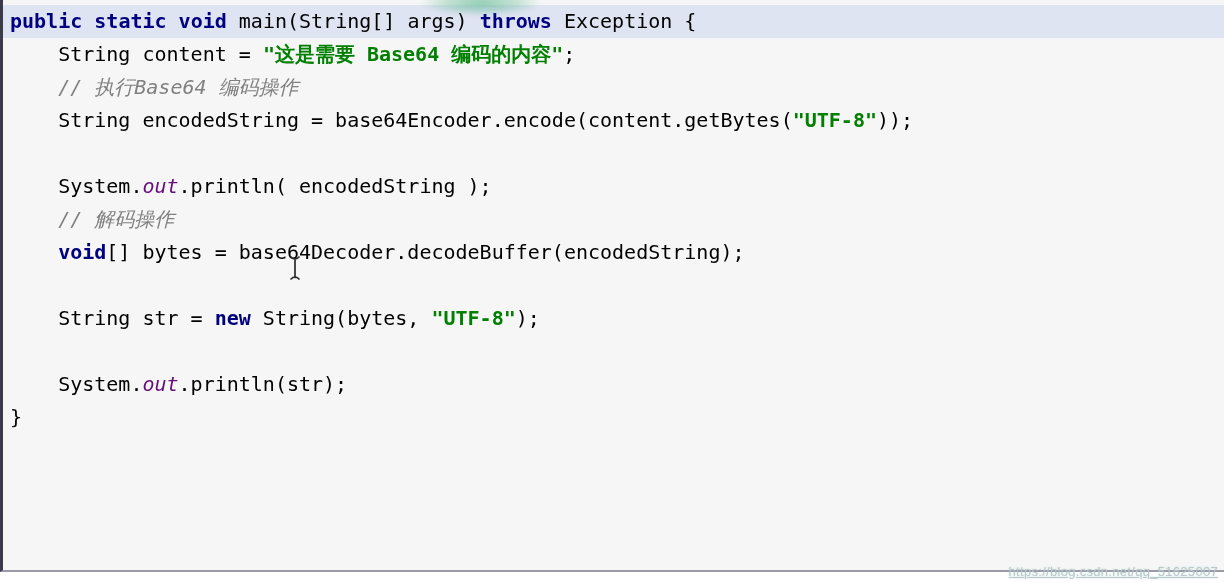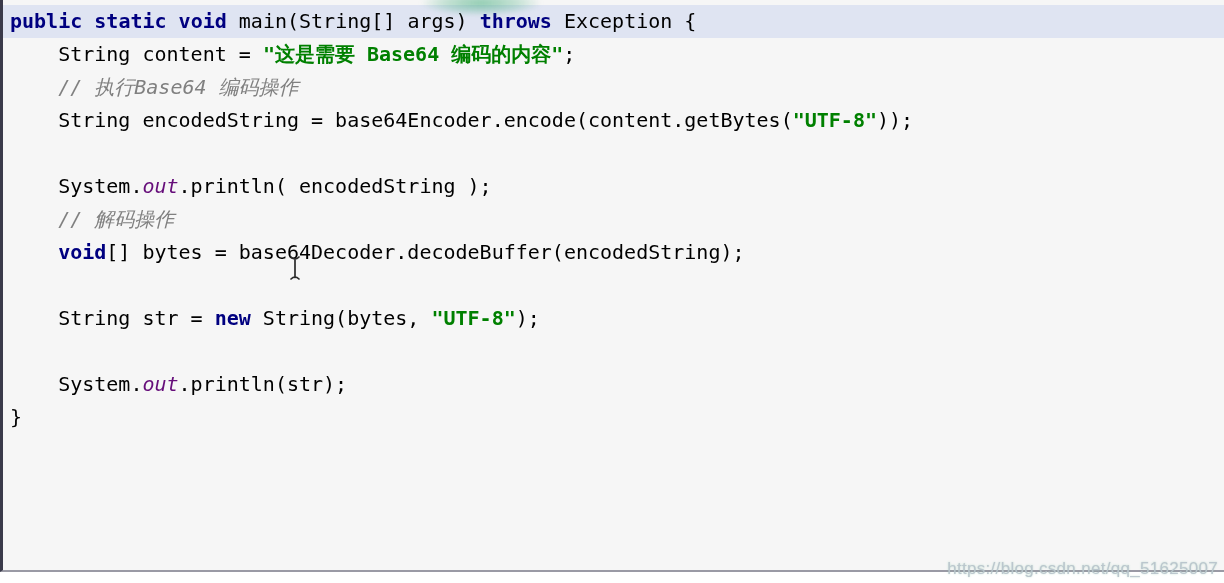--- a/index.html
+++ b/index.html
@@ -61,25 +61,26 @@
     top: 255px;
     width: 14px;
     height: 26px;
     pointer-events: none;
   }
   .watermark {
     position: absolute;
     right: 6px;
     bottom: 4px;
     font-family: "Liberation Sans", sans-serif;
-    font-size: 17px;
+    font-size: 13px;
     letter-spacing: 0.3px;
     color: rgba(185, 196, 204, 0.95);
     text-shadow: 0 0 2px rgba(120, 190, 160, 0.45);
     z-index: 5;
+    text-decoration: underline;
   }
 </style>
 </head>
 <body>
 
 <div class="page">
   <div class="editor">
     <div>
         <div class="code-line hl"><span class="tok tok-k">public </span><span class="tok tok-k">static </span><span class="tok tok-k">void </span><span class="tok tok-p">main(String[] args) </span><span class="tok tok-k">throws </span><span class="tok tok-p">Exception {</span></div>
         <div class="code-line"><span class="tok tok-p">    String content = </span><span class="tok tok-s">"这是需要 Base64 编码的内容"</span><span class="tok tok-p">;</span></div>

